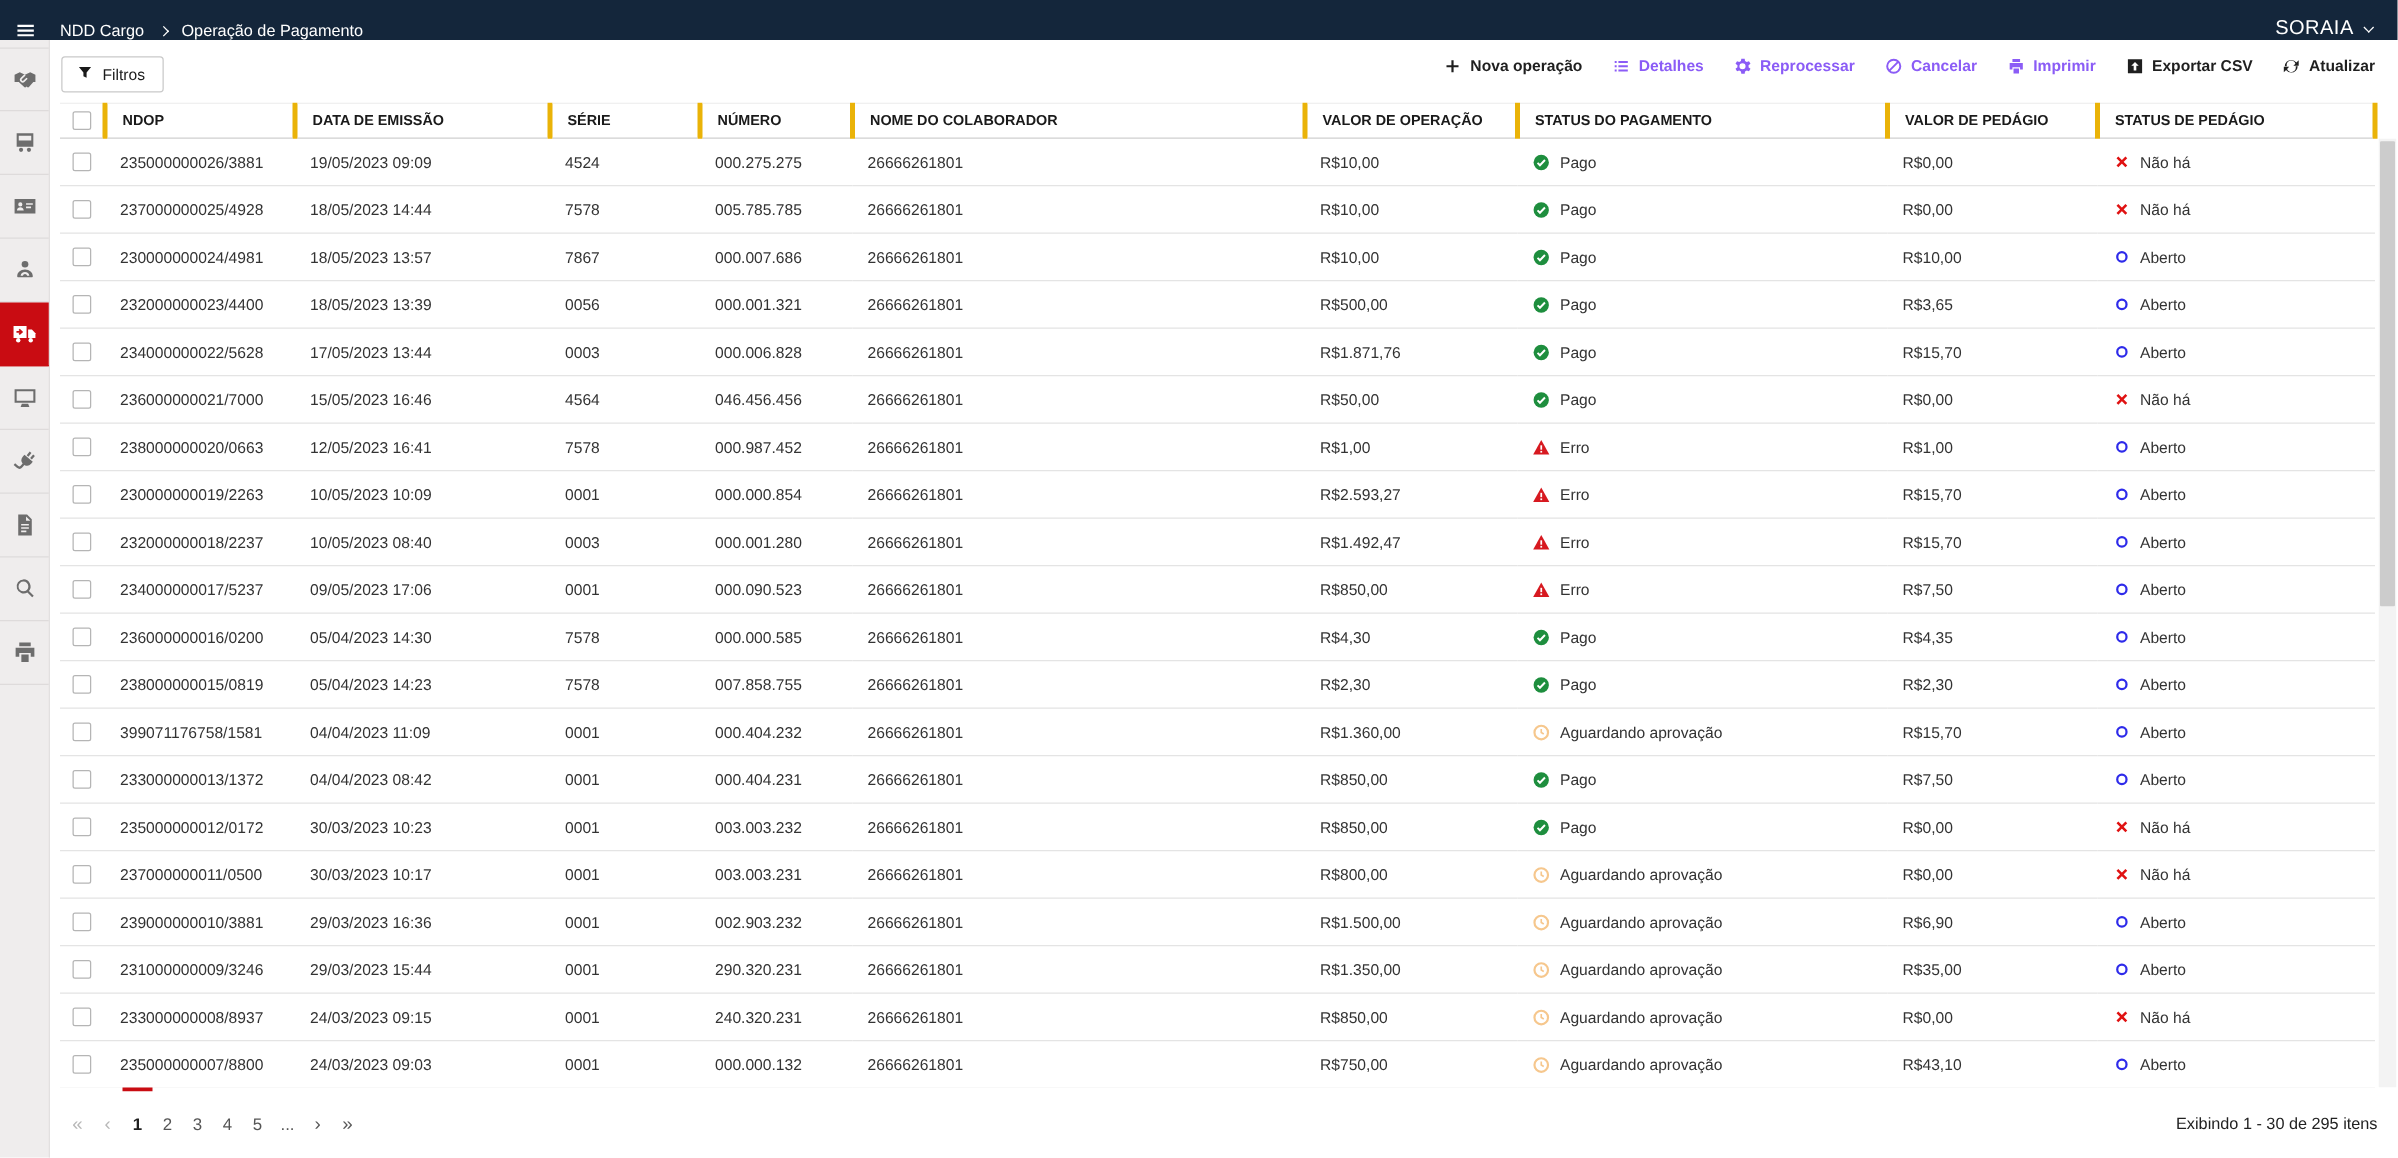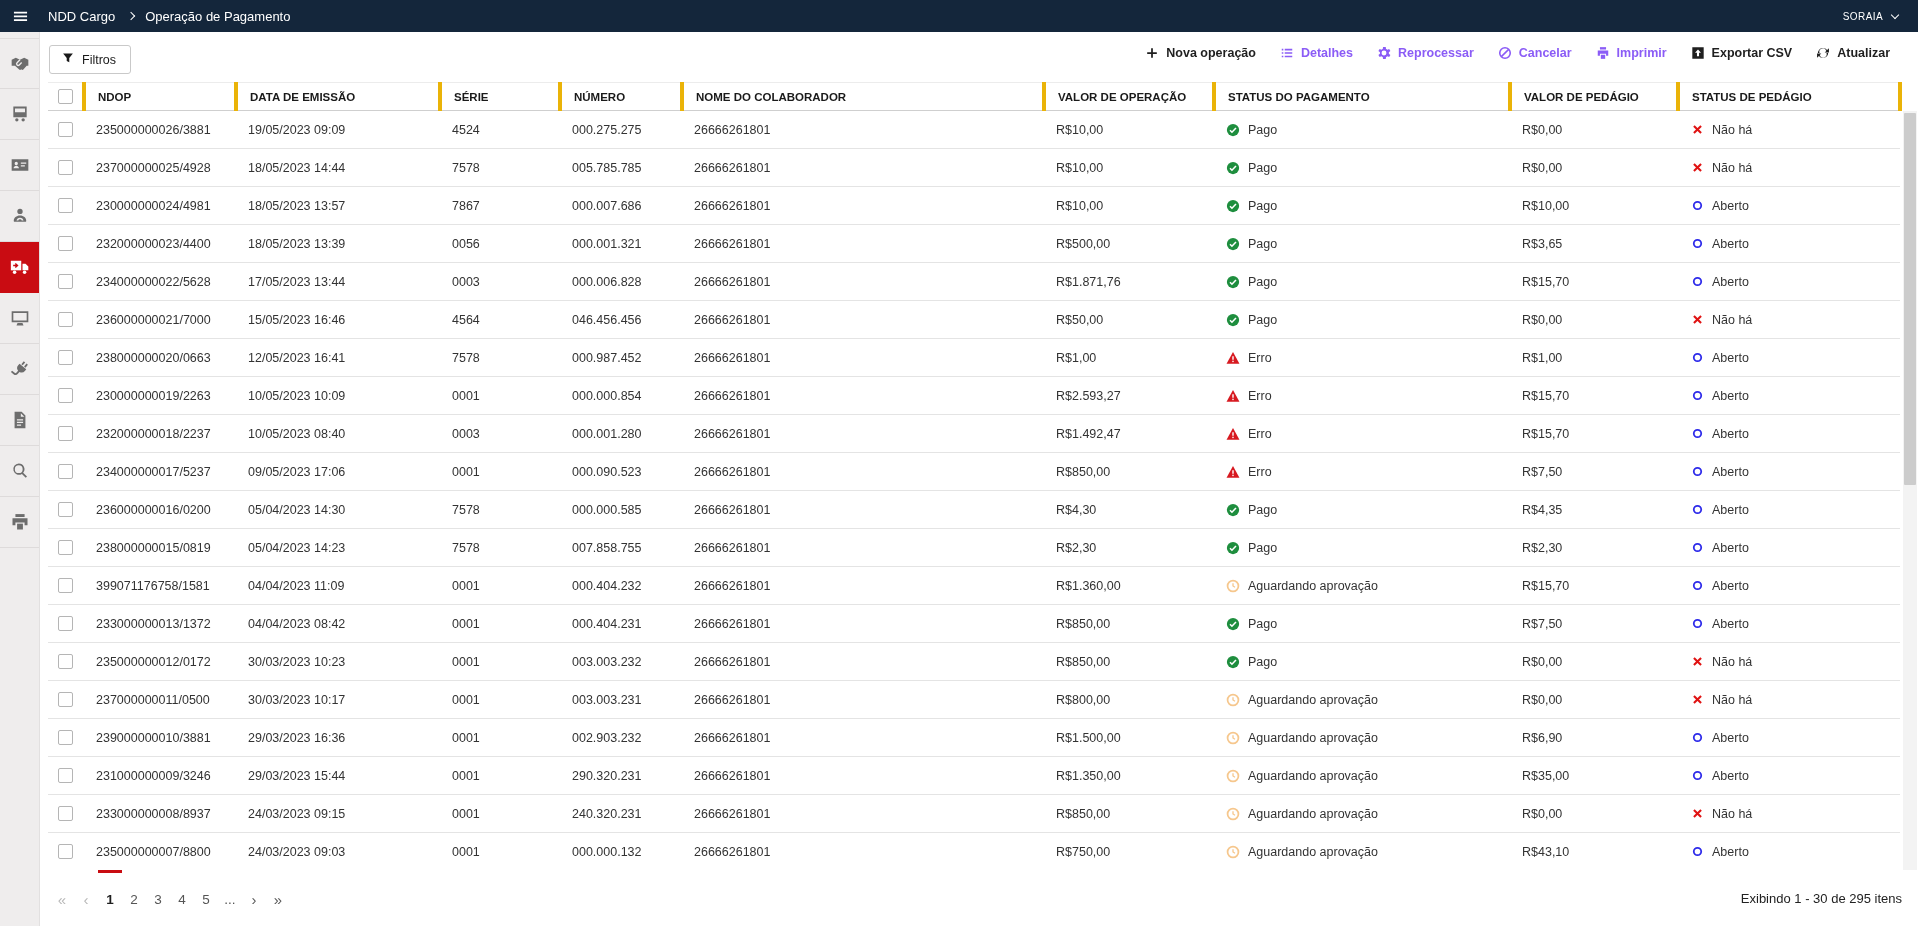--- a/index.html
+++ b/index.html
@@ -4,41 +4,41 @@
 <style>
   * { box-sizing: border-box; }
   html,body { margin:0; padding:0; }
   body {
     width:1918px; height:926px; overflow:hidden; position:relative;
     background:#fff; font-family:"Liberation Sans","DejaVu Sans",sans-serif;
     -webkit-font-smoothing:antialiased;
   }
   
   .topbar { position:absolute; top:0; left:0; right:0; height:32px;
-    background:#14263b; color:#fff; display:flex; align-items:center; }
+    background:#14263b; color:#fff; display:flex; align-items:flex-end; }
   .hamburger { width:40px; display:flex; justify-content:center; cursor:pointer; }
   .hamburger svg { width:15px; height:15px; fill:#fff; }
   .crumb { display:flex; align-items:center; font-size:13px; margin-left:8px; }
   .crumb .chev-r { width:6px; height:6px; border:solid #fff; border-width:0 1.6px 1.6px 0;
     transform:rotate(-45deg); display:inline-block; margin:0 11px 0 13px; }
   .user { margin-left:auto; margin-right:20px; display:flex; align-items:center;
-    gap:9px; font-size:10px; letter-spacing:.4px; cursor:pointer; }
+    gap:9px; font-size:16px; letter-spacing:.4px; cursor:pointer; }
   .user .chev-d { width:6px; height:6px; border:solid #fff; border-width:0 1.4px 1.4px 0;
     transform:rotate(45deg); display:inline-block; margin-top:-3px; }
   
   .sidebar { position:absolute; top:32px; left:0; bottom:0; width:40px;
     background:#efeded; border-right:1px solid #e2e0e0; padding-top:6px; }
   .sb-item { height:51px; display:flex; align-items:center; justify-content:center;
     border-bottom:1px solid #dedbdb; color:#6d6d6d; cursor:pointer; }
   .sb-item:first-child { border-top:1px solid #dedbdb; }
   .sb-item svg { width:20px; height:20px; fill:currentColor; }
   .sb-item.active { background:#c90c12; color:#fff; border-color:#c90c12; }
   
   .main { position:absolute; top:32px; left:40px; right:0; bottom:0; background:#fff; }
-  .toolbar { position:absolute; top:0; left:0; right:14px; height:50px; }
+  .toolbar { position:absolute; top:0; left:0; right:4px; height:50px; }
   .btn-filtros { position:absolute; left:9px; top:13px; display:flex; align-items:center;
     gap:8px; padding:6px 14px 6px 12px; border:1px solid #c9c9c9; border-radius:3px;
     background:#fff; font-size:12.5px; color:#1a1a1a; cursor:pointer; }
   .btn-filtros svg { width:12px; height:12px; fill:#1a1a1a; }
   .actions { position:absolute; right:14px; top:14px; display:flex; align-items:center; gap:24px; }
   .action { display:flex; align-items:center; gap:7px; font-size:12.5px; color:#1f1f1f; cursor:pointer;font-weight:bold; }
   .action svg { width:14px; height:14px; fill:currentColor; }
   .action.disabled { color:#8b5cf6; cursor:default; }
   
   .table-wrap { position:absolute; top:50px; left:8px; right:0; bottom:56px; overflow:hidden; }

